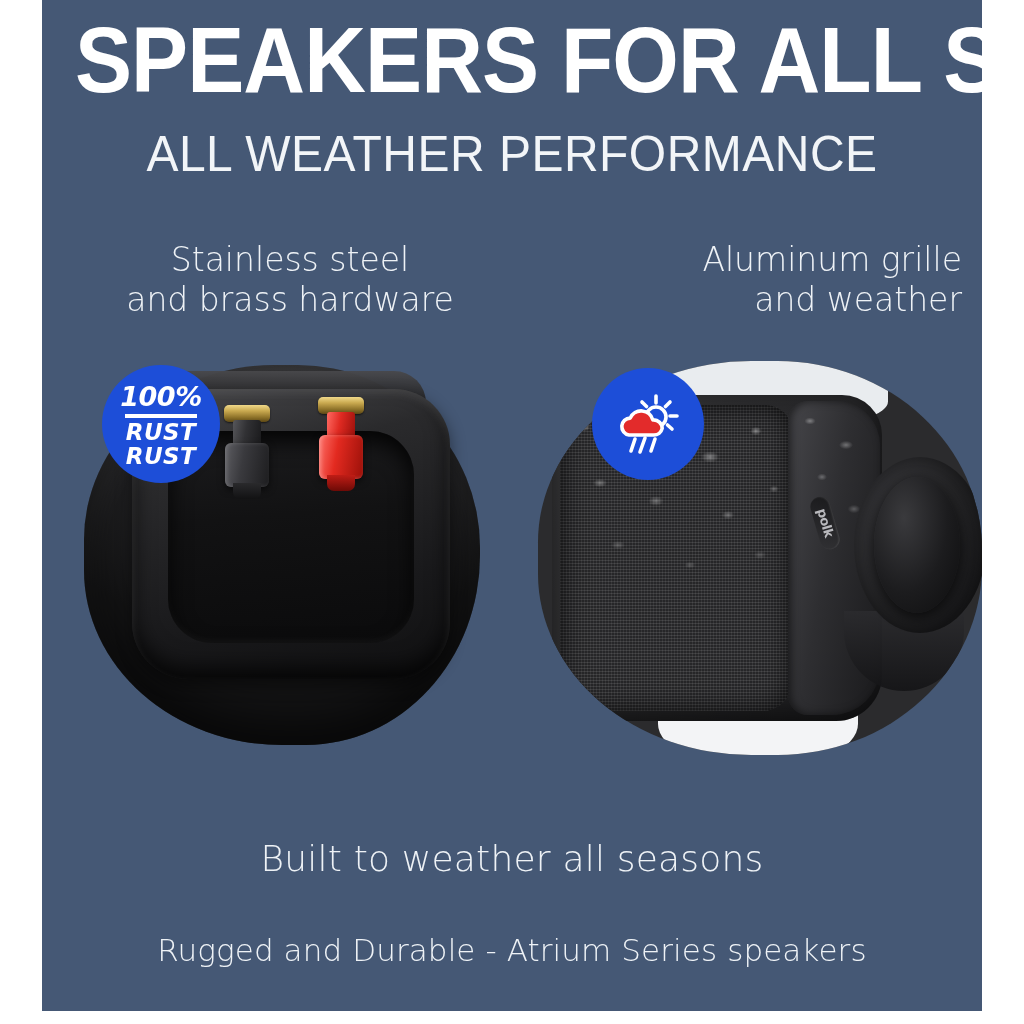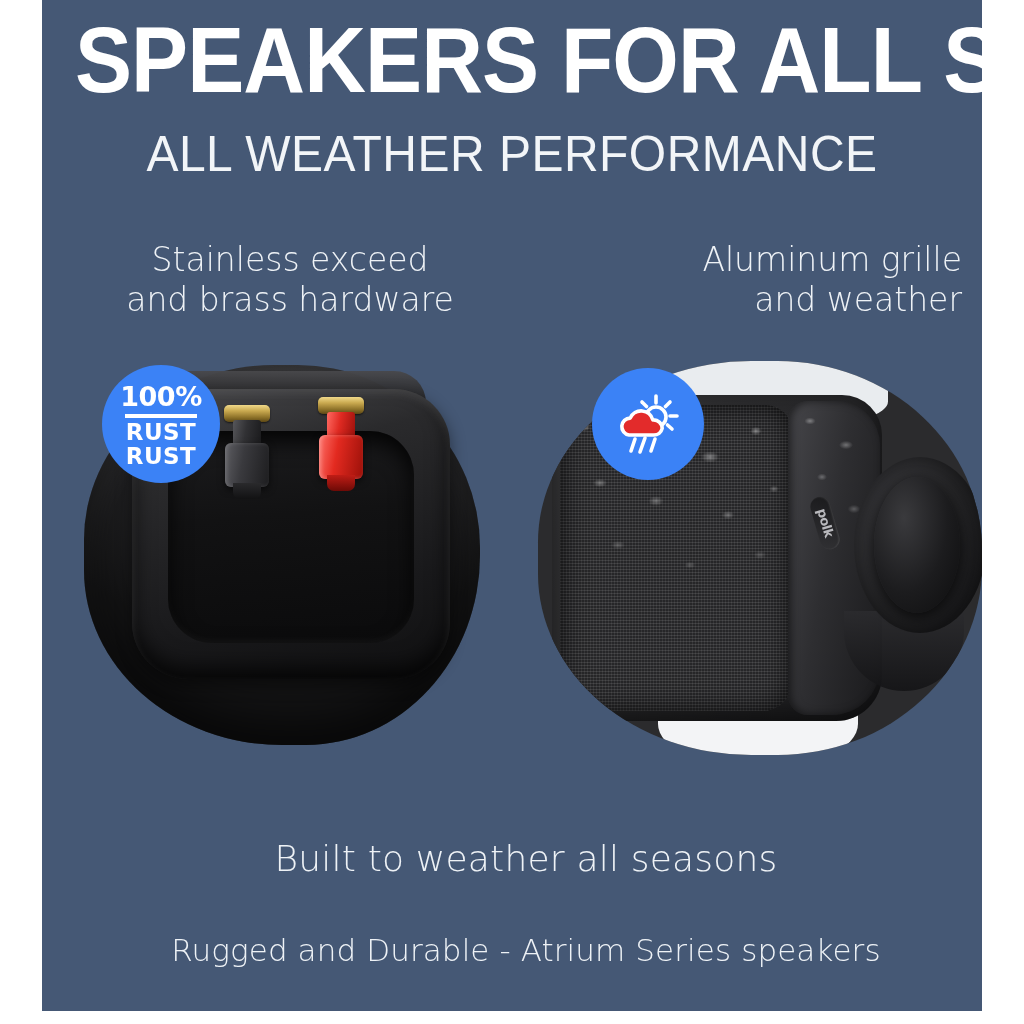--- a/index.html
+++ b/index.html
@@ -303,23 +303,24 @@
     width: 120px; height: 80px;
     border-radius: 0 0 60px 60px;
     background: linear-gradient(180deg, #2b2b2e, #141416);
     opacity: .9;
   }
 
   
   .badge {
     position: absolute;
     border-radius: 50%;
-    background: #3b82f6;
+    background: #1d4ed8;
     color: #ffffff;
     text-align: center;
+    font-style: italic;
   }
   .badge-rust {
     left: 60px;
     top: 365px;
     width: 118px;
     height: 118px;
     font-family: "DejaVu Sans", sans-serif;
   }
   .badge-rust .pct {
     display: block;
@@ -357,21 +358,20 @@
   
   .bottom {
     position: absolute;
     left: 0px;
     top: 836px;
     width: 940px;
     text-align: center;
     color: #eef2f6;
     font-family: "DejaVu Sans", sans-serif;
     font-weight: 300;
-    padding-left: 14px;
   }
   .bottom .b-title {
     display: block;
     font-size: 36px;
     line-height: 46px;
     letter-spacing: 0.2px;
   }
   .bottom .b-line {
     display: block;
     font-size: 31px;
@@ -386,21 +386,21 @@
 
 <div id="poster">
 
   <div class="panel">
 
     <div class="headline">SPEAKERS FOR ALL SEASONS</div>
 
     <div class="subhead">ALL WEATHER PERFORMANCE</div>
 
     <div class="caption left">
-      <span class="ln">Stainless exceed</span>
+      <span class="ln">Stainless steel</span>
       <span class="ln">and brass hardware</span>
     </div>
 
     <div class="caption right">
       <span class="ln">Aluminum grille</span>
       <span class="ln">and weather</span>
     </div>
 
     <div class="photo photo-left">
       <div class="cup-blob">

